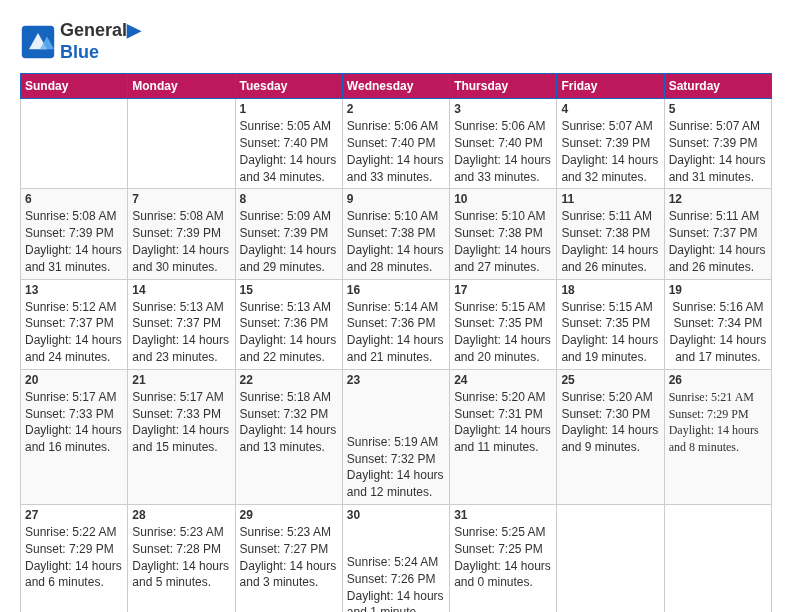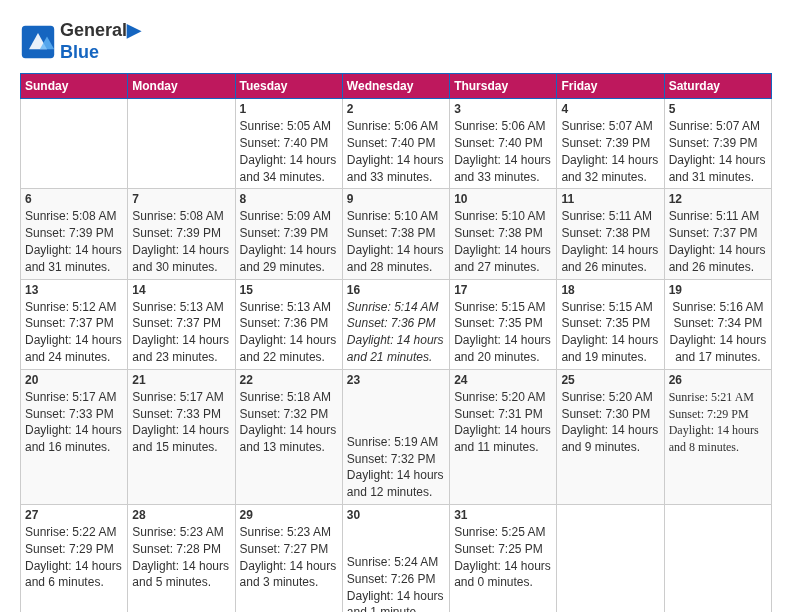--- a/index.html
+++ b/index.html
@@ -211,21 +211,21 @@
 Daylight: 14 hours and 23 minutes.</div>
         </td>
         <td>
           <span class="day-num">15</span>
           <div class="day-info" style="white-space: pre-line;">Sunrise: 5:13 AM
 Sunset: 7:36 PM
 Daylight: 14 hours and 22 minutes.</div>
         </td>
         <td>
           <span class="day-num">16</span>
-          <div class="day-info" style="white-space: pre-line; font-style: italic;">Sunrise: 5:14 AM
+          <div class="day-info" style="white-space: pre-line;">Sunrise: 5:14 AM
 Sunset: 7:36 PM
 Daylight: 14 hours and 21 minutes.</div>
         </td>
         <td>
           <span class="day-num">17</span>
           <div class="day-info" style="white-space: pre-line;">Sunrise: 5:15 AM
 Sunset: 7:35 PM
 Daylight: 14 hours and 20 minutes.</div>
         </td>
         <td>

